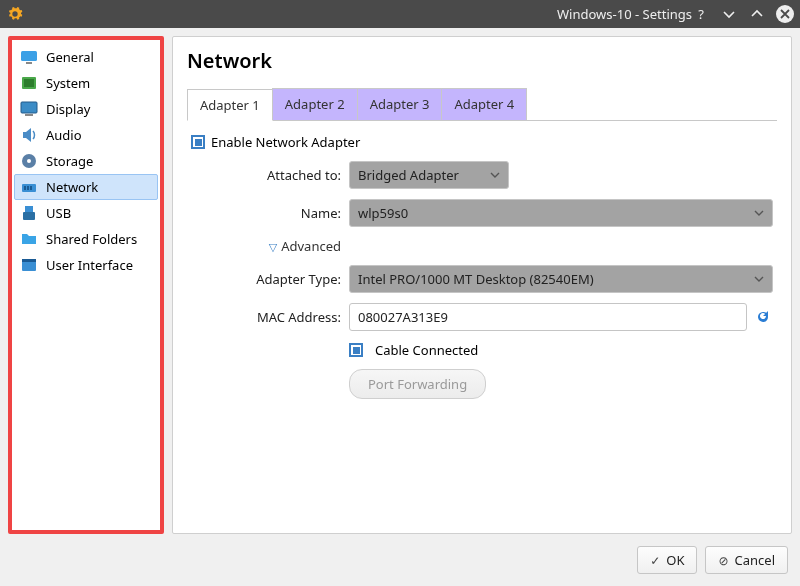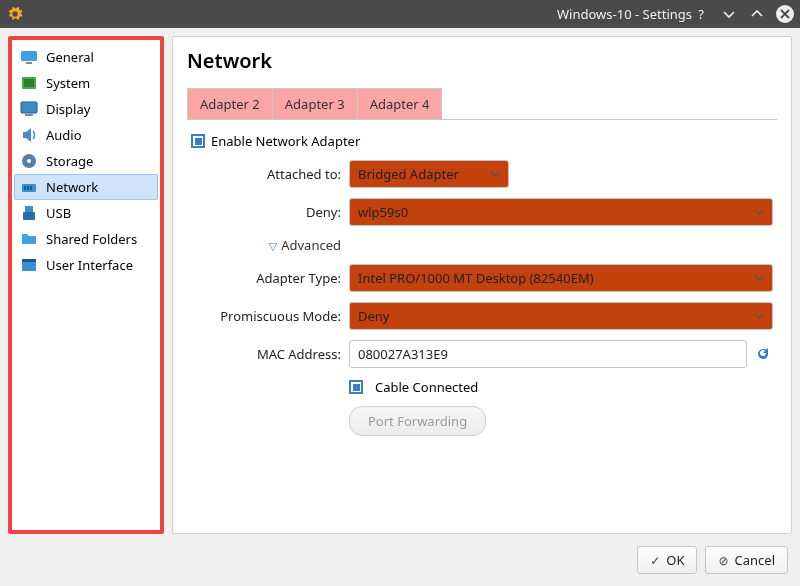--- a/index.html
+++ b/index.html
@@ -19,31 +19,31 @@
     .sidebar-item { display:flex; align-items:center; gap:8px; padding:4px 6px; border-radius:2px; cursor:default; }
     .sidebar-item.selected { background:#cfe4fb; border:1px solid #99c4f3; padding:3px 5px; }
     .sidebar-item .icon { width:18px; height:18px; display:flex; align-items:center; justify-content:center; }
     .sidebar-item .label { font-size:13px; }
 
     .main { flex:1; background:#fff; border:1px solid #cfcfcf; border-radius:2px; padding:10px 14px; display:flex; flex-direction:column; }
     .main h1 { font-size:20px; font-weight:600; margin-bottom:14px; }
 
     
     .tabs { display:flex; border-bottom:1px solid #c8c8c8; }
-    .tab { padding:6px 12px; background:#fca5a5; border:1px solid #c8c8c8; border-bottom:none; margin-right:-1px; color:#333; }
+    .tab { padding:6px 12px; background:#c4b5fd; border:1px solid #c8c8c8; border-bottom:none; margin-right:-1px; color:#333; }
     .tab.active { background:#fff; border-bottom:1px solid #fff; position:relative; top:1px; z-index:2; }
 
     
     .form { padding:12px 4px 4px 4px; }
     .row { display:flex; align-items:center; margin-bottom:10px; }
     .row .flabel { width:158px; text-align:right; padding-right:8px; font-size:13px; color:#222; }
     .checkbox { width:14px; height:14px; border:2px solid #3a7fc4; background:#fff; display:inline-flex; align-items:center; justify-content:center; margin-right:6px; }
     .checkbox.checked::after { content:""; width:7px; height:7px; background:#3a7fc4; }
     .row .field { flex:1; display:flex; align-items:center; gap:6px; }
-    .select, .textin { height:28px; background:#c2410c; border:1px solid #c5c5c5; border-radius:3px; padding:0 8px; display:flex; align-items:center; justify-content:space-between; font-size:13px; color:#222; }
+    .select, .textin { height:28px; background:#a3a3a3; border:1px solid #c5c5c5; border-radius:3px; padding:0 8px; display:flex; align-items:center; justify-content:space-between; font-size:13px; color:#222; }
     .select.full, .textin.full { width:100%; }
     .select .chev { color:#555; }
     .select.sm { width:160px; }
     .textin { background:#fff; }
     .textin.full { flex:1; }
     .advanced-toggle { color:#333; font-size:13px; display:flex; align-items:center; gap:4px; }
     .advanced-toggle .tri { color:#3a7fc4; font-size:11px; }
     .refresh-btn { width:20px; height:20px; display:flex; align-items:center; justify-content:center; color:#2a7dd4; }
     .portfwd { height:30px; padding:0 18px; background:linear-gradient(#f6f6f6,#ececec); border:1px solid #cfcfcf; border-radius:13px; color:#9a9a9a; font-size:13px; }
 
@@ -168,20 +168,21 @@
           </svg>
         </span>
       <span class="label">User Interface</span>
     </div>
   </div>
 
   <div class="main">
     <h1>Network</h1>
 
     <div class="tabs">
+      <div class="tab active">Adapter 1</div>
       <div class="tab">Adapter 2</div>
       <div class="tab">Adapter 3</div>
       <div class="tab">Adapter 4</div>
     </div>
 
     <div class="form">
       <div class="row" style="margin-left:0;">
         <span class="checkbox checked"></span>
         <span>Enable Network Adapter</span>
       </div>
@@ -194,21 +195,21 @@
             <span class="chev">
                 <svg width="10" height="10" viewBox="0 0 10 10">
                   <path d="M1 3 L5 7 L9 3" stroke="#555" stroke-width="1.4" fill="none"></path>
                 </svg>
               </span>
           </div>
         </div>
       </div>
 
       <div class="row">
-        <div class="flabel">Deny:</div>
+        <div class="flabel">Name:</div>
         <div class="field">
           <div class="select full">
             <span>wlp59s0</span>
             <span class="chev">
                 <svg width="10" height="10" viewBox="0 0 10 10">
                   <path d="M1 3 L5 7 L9 3" stroke="#555" stroke-width="1.4" fill="none"></path>
                 </svg>
               </span>
           </div>
         </div>
@@ -231,33 +232,20 @@
             <span>Intel PRO/1000 MT Desktop (82540EM)</span>
             <span class="chev">
                 <svg width="10" height="10" viewBox="0 0 10 10">
                   <path d="M1 3 L5 7 L9 3" stroke="#555" stroke-width="1.4" fill="none"></path>
                 </svg>
               </span>
           </div>
         </div>
       </div>
 
-      <div class="row">
-        <div class="flabel">Promiscuous Mode:</div>
-        <div class="field">
-          <div class="select full">
-            <span>Deny</span>
-            <span class="chev">
-                <svg width="10" height="10" viewBox="0 0 10 10">
-                  <path d="M1 3 L5 7 L9 3" stroke="#555" stroke-width="1.4" fill="none"></path>
-                </svg>
-              </span>
-          </div>
-        </div>
-      </div>
 
       <div class="row">
         <div class="flabel">MAC Address:</div>
         <div class="field">
           <div class="textin full">
             <span>080027A313E9</span>
           </div>
           <span class="refresh-btn">
             <svg width="16" height="16" viewBox="0 0 16 16">
                 <path d="M8 3a5 5 0 104.9 4H11a3 3 0 11-.88-2.12L8 7h5V2l-1.76 1.76A5 5 0 008 3z" fill="#2a7dd4"></path>

